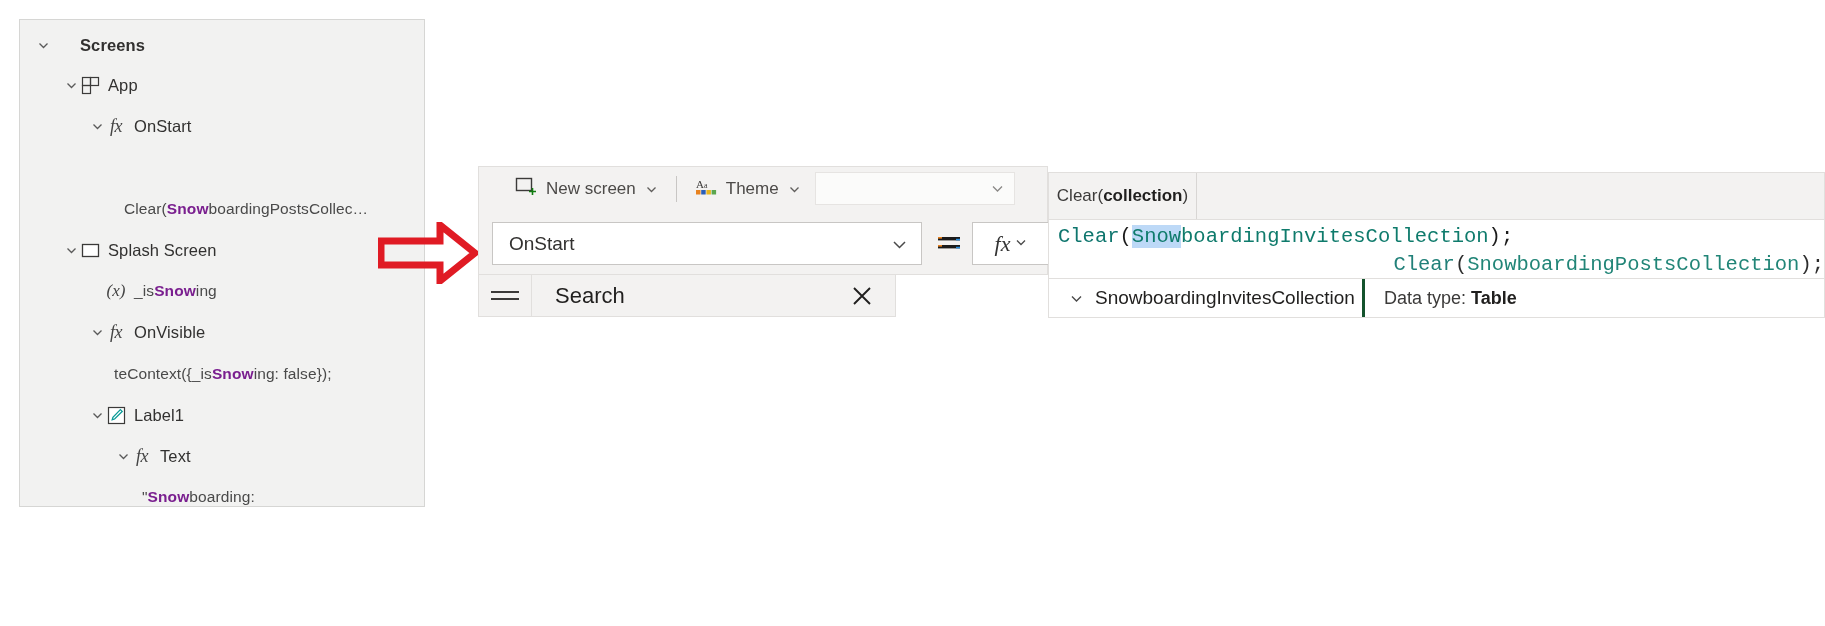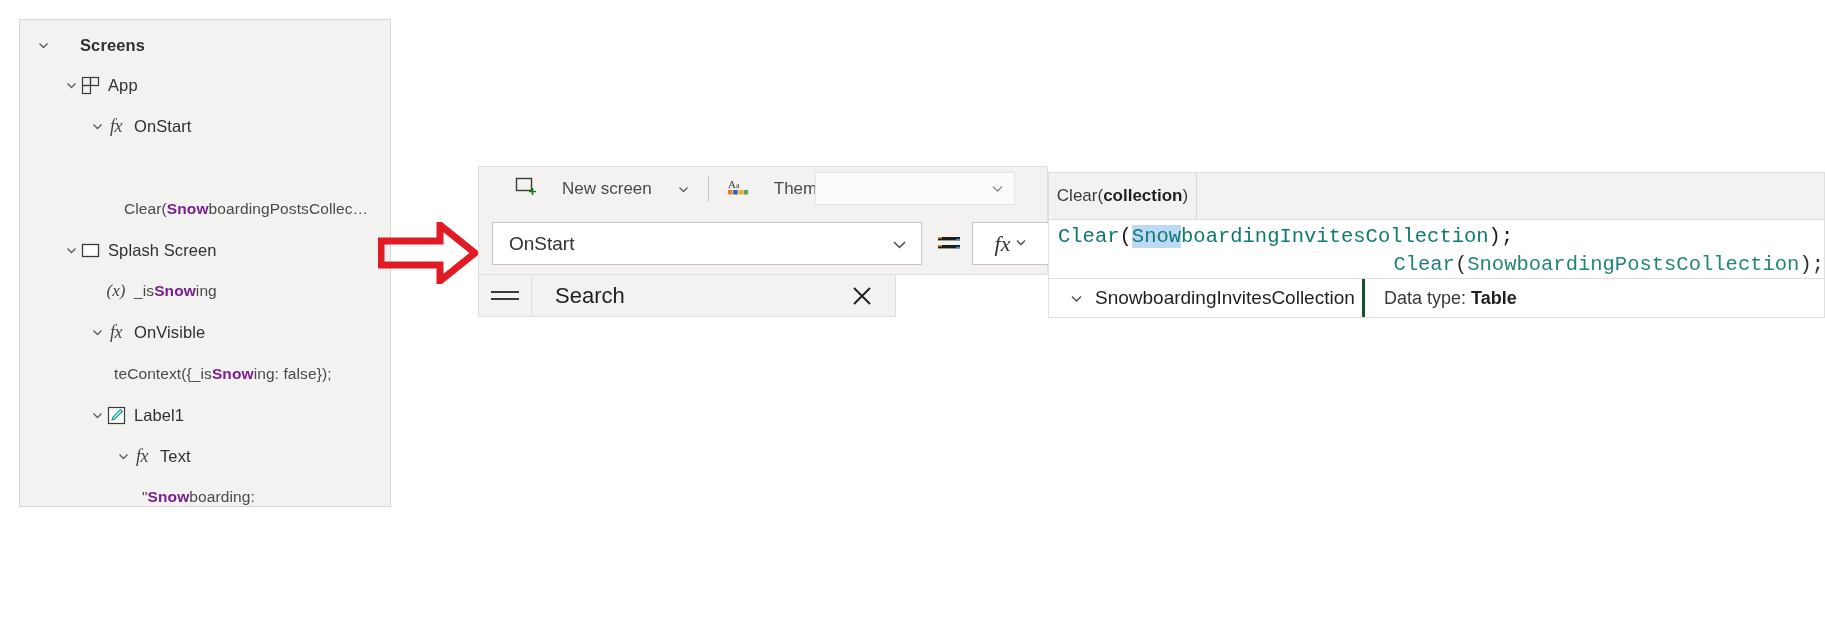--- a/index.html
+++ b/index.html
@@ -8,21 +8,21 @@
     background:#ffffff;
     font-family:"Liberation Sans", sans-serif;
     position:relative;
     overflow:hidden;
     -webkit-font-smoothing:antialiased;
   }
   .abs{position:absolute;}
 
   
   #tree-panel{
-    left:19px;top:19px;width:372px;height:488px;
+    left:19px;top:19px;width:406px;height:488px;
     background:#f2f2f1;
     border:1px solid #d6d6d4;
     box-sizing:border-box;
   }
   .tree-row{
     position:absolute;
     display:flex;align-items:center;
     height:26px;
     white-space:nowrap;
     color:#333333;
@@ -62,21 +62,21 @@
   
   #command-bar{
     left:478px;top:166px;width:570px;height:45px;
     background:#f3f2f1;
     border:1px solid #e1dfdd;
     border-bottom:none;
     box-sizing:border-box;
     display:flex;align-items:center;
   }
   .cmd-btn{
-    display:flex;align-items:center;gap:25px;
+    display:flex;align-items:center;gap:9px;
     height:100%;padding:17px 14px;
     color:#4c4a48;font-size:17px;
     cursor:default;
   }
   .cmd-sep{
     width:1px;height:26px;background:#c8c6c4;margin:0 4px;
   }
   .cmd-caret{color:#605e5c;display:inline-flex;align-items:center;}
 
   #cmd-combo{

